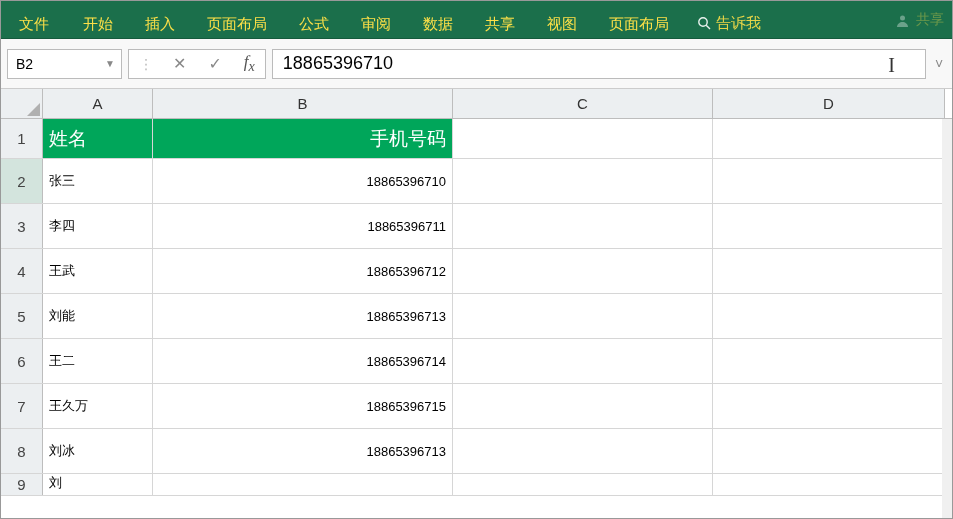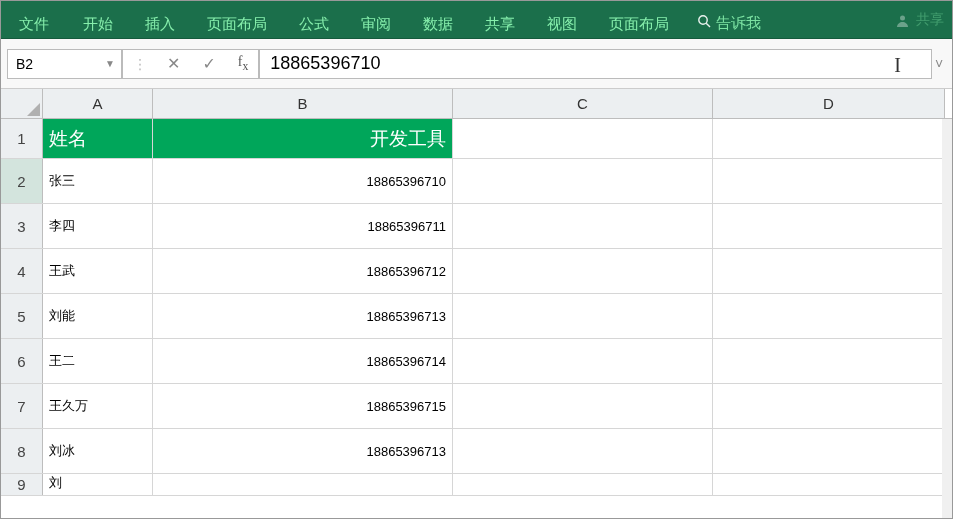--- a/index.html
+++ b/index.html
@@ -11,38 +11,38 @@
     height: 519px;
     overflow: hidden;
     border: 1px solid #999;
     position: relative;
   }
   .ribbon {
     background: #1b6f4b;
     height: 38px;
     display: flex;
     align-items: center;
-    color: #86efac;
+    color: #fde047;
     padding: 8px 0 0 0;
     border-bottom: 1px solid #155a3d;
   }
   .ribbon-tab {
     padding: 0 16px;
     height: 38px;
     line-height: 38px;
     font-size: 15px;
     cursor: pointer;
     white-space: nowrap;
   }
   .ribbon-tab.file {
     padding: 0 18px;
   }
   .tellme {
     display: flex;
-    align-items: flex-start;
+    align-items: center;
     padding: 0 12px;
     opacity: 0.9;
     font-size: 15px;
   }
   .tellme svg { margin-right: 4px; }
   .share-dim {
     position: absolute;
     right: 0;
     top: 0;
     height: 38px;
@@ -51,21 +51,21 @@
     opacity: 0.35;
     gap: 6px;
     padding-right: 8px;
   }
   .formula-row {
     height: 50px;
     background: #f8f8f8;
     display: flex;
     align-items: center;
     border-bottom: 1px solid #ccc;
-    gap: 0;
+    gap: 6px;
     padding: 0 6px;
   }
   .namebox {
     width: 115px;
     height: 30px;
     border: 1px solid #bbb;
     background: #fff;
     display: flex;
     align-items: center;
     justify-content: space-between;
@@ -79,21 +79,21 @@
     height: 30px;
     border: 1px solid #bbb;
     background: #fff;
     padding: 0 10px;
     gap: 22px;
   }
   .fbar-icons span { color: #888; }
   .fbar-icons .dots { color: #bbb; letter-spacing: -2px; }
   .fbar-icons .x { font-size: 16px; }
   .fbar-icons .chk { font-size: 16px; }
-  .fbar-icons .fx { font-family: "Times New Roman", serif; font-size: 14px; color: #555;}
+  .fbar-icons .fx { font-style: italic; font-family: "Times New Roman", serif; font-size: 17px; color: #555;}
   .formula-input {
     flex: 1;
     height: 30px;
     border: 1px solid #bbb;
     background: #fff;
     padding: 0 10px;
     font-size: 18px;
     display: flex;
     align-items: center;
     position: relative;
@@ -248,21 +248,21 @@
     <div class="col-header colA">A</div>
     <div class="col-header colB">B</div>
     <div class="col-header colC">C</div>
     <div class="col-header colD">D</div>
   </div>
   <div class="rows">
 
     <div class="row hrow1">
       <div class="row-header">1</div>
       <div class="cell colA header-cell">姓名</div>
-      <div class="cell colB header-cell right">开发工具</div>
+      <div class="cell colB header-cell right">手机号码</div>
       <div class="cell colC"></div>
       <div class="cell colD"></div>
     </div>
 
     <div id="data-rows-container">
         <div class="row drow">
           <div class="row-header selected-row-header">2</div>
           <div class="cell colA">张三</div>
           <div class="cell colB right">18865396710</div>
           <div class="cell colC"></div>

